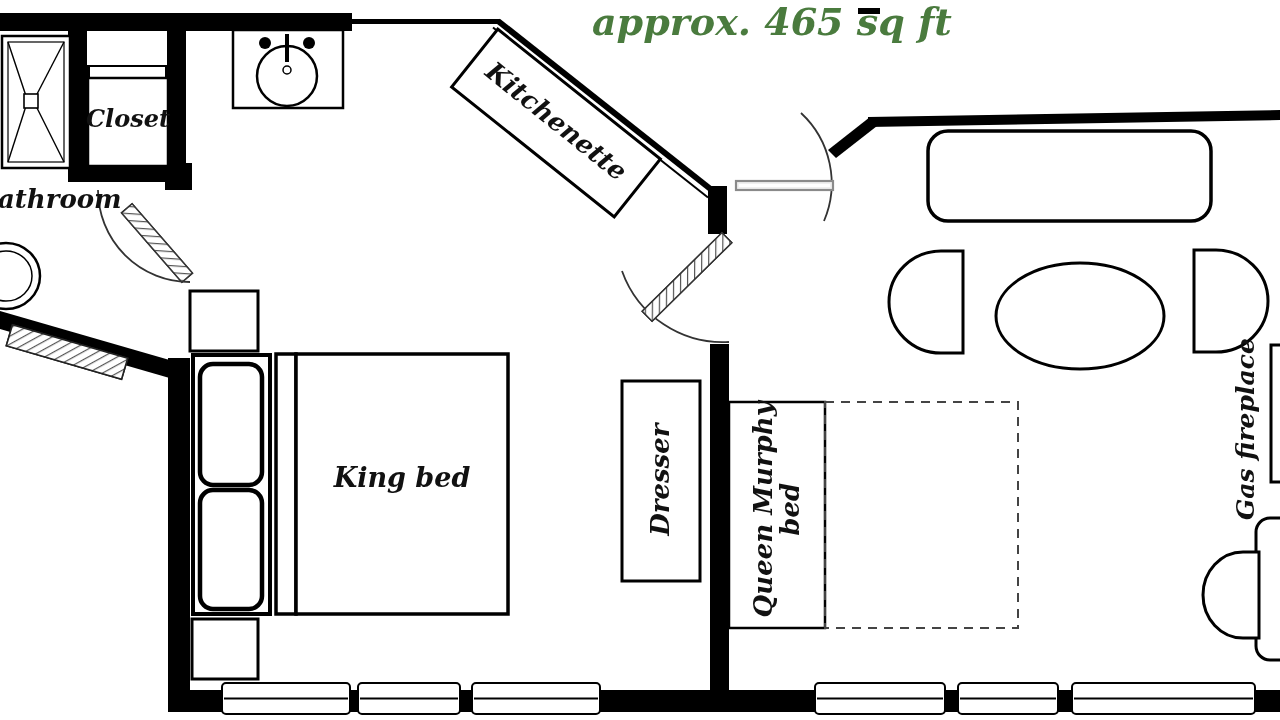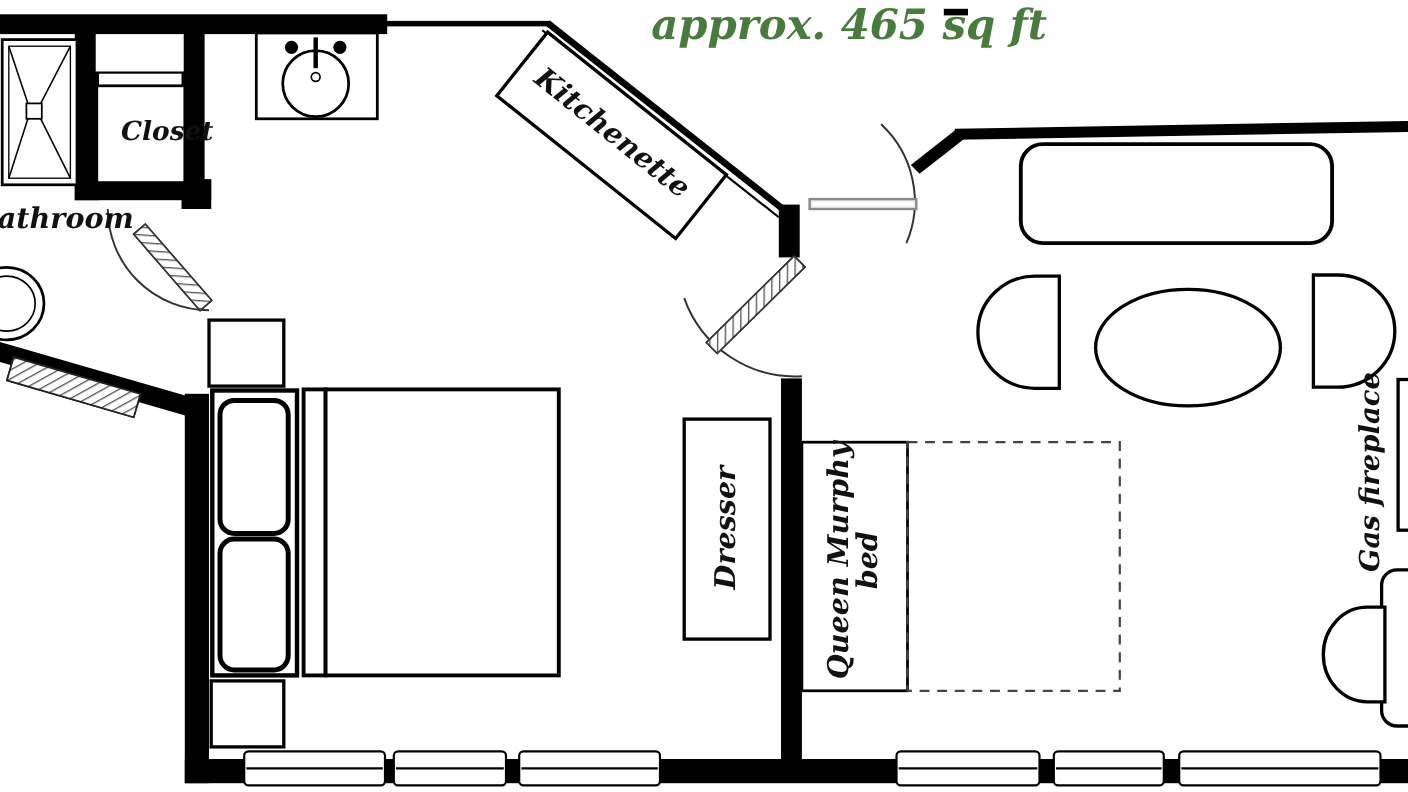--- a/index.html
+++ b/index.html
@@ -13,21 +13,21 @@
   .lbl {
     position:absolute; color:var(--ink);
     font-style:italic; font-weight:600; white-space:nowrap;
     text-align:center; line-height:1.05;
   }
   .lbl-sqft {
     left:592px; top:2px; width:330px;
     font-size:38px; font-weight:700; color:var(--accent-green);
   }
   .lbl-bathroom { left:-24px; top:186px; font-size:26px; }
-  .lbl-closet   { left:86px;  top:106px; width:84px; font-size:24px;margin-left:24px; }
+  .lbl-closet   { left:86px;  top:106px; width:84px; font-size:24px; }
   .lbl-kitchenette {
     left:446px; top:108px; width:220px; font-size:26px;
     transform:rotate(38.6deg); transform-origin:center;
   }
   .lbl-sitting  { left:976px; top:230px; width:200px; font-size:26px; }
   .lbl-kingbed  { left:302px; top:464px; width:200px; font-size:27px; }
   .lbl-dresser  {
     left:561px; top:466px; width:200px; font-size:26px;
     transform:rotate(-90deg); transform-origin:center;
   }
@@ -194,20 +194,21 @@
 
   <div class="lbl lbl-sqft">approx. 465 sq ft</div>
 
   <div class="lbl lbl-bathroom">Bathroom</div>
 
   <div class="lbl lbl-closet">Closet</div>
 
   <div class="lbl lbl-kitchenette">Kitchenette</div>
 
 
+  <div class="lbl lbl-kingbed">King bed</div>
 
   <div class="lbl lbl-dresser">Dresser</div>
 
   <div class="lbl lbl-murphy">
     <div>Queen Murphy</div>
     <div>bed</div>
   </div>
 
   <div class="lbl lbl-fireplace">Gas fireplace</div>
 

